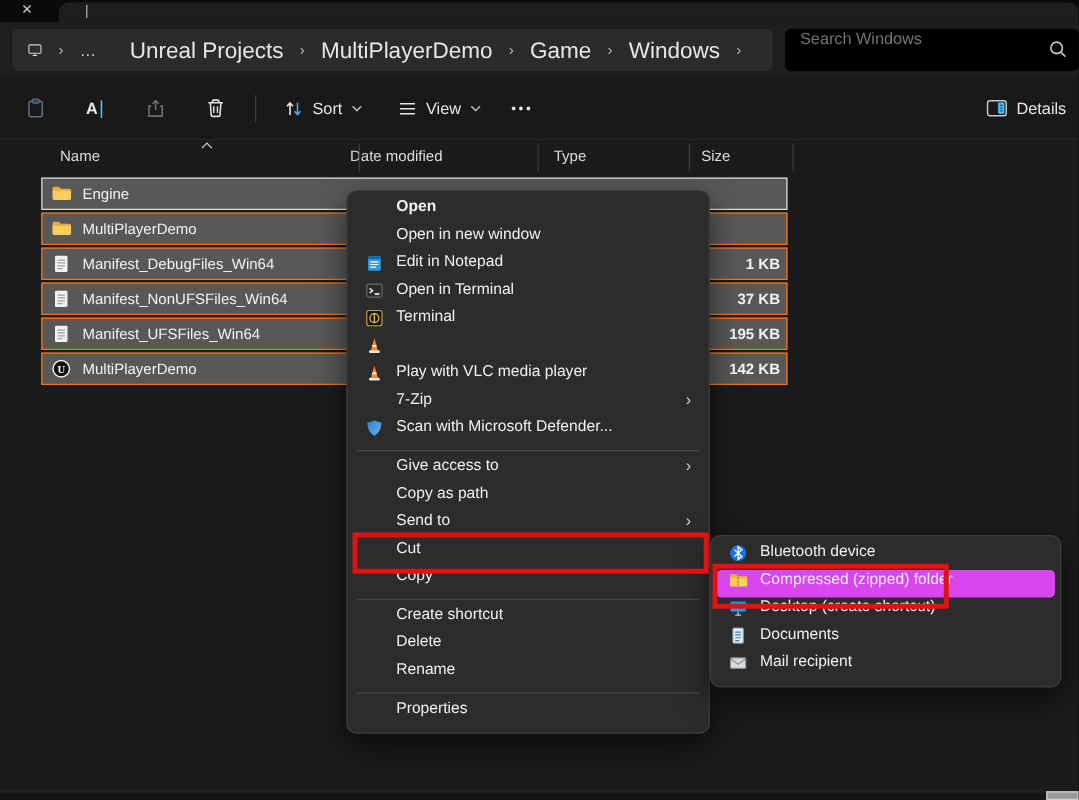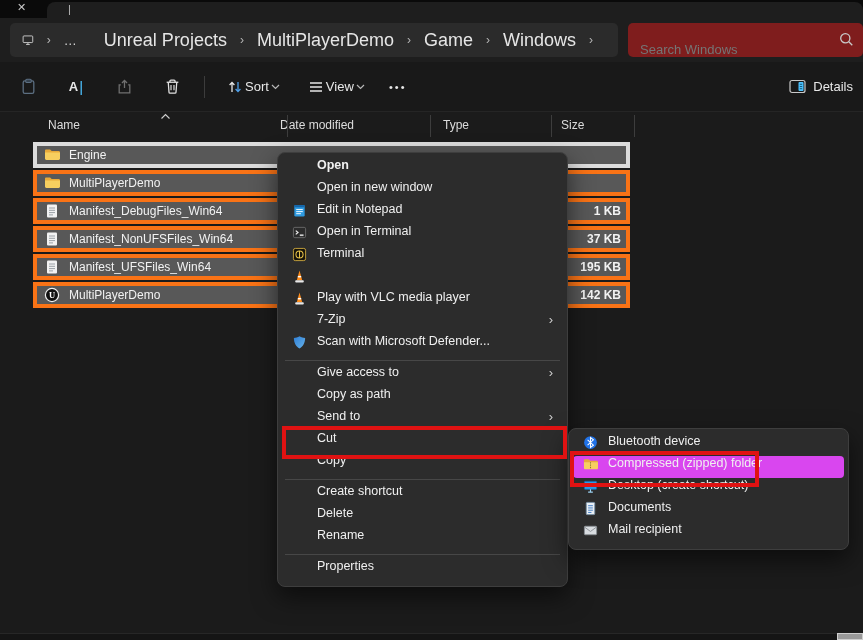--- a/index.html
+++ b/index.html
@@ -12,42 +12,42 @@
   .tab-close { position:absolute; left:17px; top:1px; font-size:11px; color:#c9c9c9; cursor:default; }
   .tab { position:absolute; left:47px; top:2px; right:0; height:16px; background:#1e1e1e; border-radius:8px 8px 0 0; }
   .tab-cursor { position:absolute; left:21px; top:1px; font-size:11px; color:#bdbdbd; }
 
   
   .addr-row { position:absolute; top:18px; left:0; right:0; height:44px; background:#1e1e1e; }
   .crumb-field { position:absolute; left:10px; top:5px; width:608px; height:34px; background:#2b2b2b; border-radius:5px; display:flex; align-items:center; padding:0 12px; }
   .crumb-item { color:#e6e6e6; font-size:18px; white-space:nowrap; }
   .crumb-sep { color:#b5b5b5; font-size:12px; margin:0 13px; }
   .crumb-ellipsis { color:#d5d5d5; font-size:13px; letter-spacing:1px; }
-  .search-field { position:absolute; left:628px; top:5px; width:235px; height:34px; background:#7f1d1d; border-radius:5px; display:flex; align-items:flex-end; }
+  .search-field { position:absolute; left:628px; top:5px; width:235px; height:34px; background:#000000; border-radius:5px; display:flex; align-items:flex-start; }
   .search-field input { background:transparent; border:none; outline:none; color:#c9c9c9; font-size:13px; padding:0 12px; width:195px; font-family:"Liberation Sans", sans-serif; }
   .search-glyph { position:absolute; right:9px; top:9px; }
 
   
   .toolbar { position:absolute; top:62px; left:0; right:0; height:49px; background:#191919; display:flex; align-items:center; padding:0 6px 0 8px; }
   .tbtn { width:40px; height:34px; display:flex; align-items:center; justify-content:center; border-radius:4px; margin-right:8px; }
   .tb-sep { width:1px; height:22px; background:#3c3c3c; margin:0 12px 0 4px; }
-  .tb-text-btn { display:flex; align-items:center; gap:2px; height:34px; padding:0 10px; color:#e8e8e8; font-size:13px; border-radius:4px; margin-right:8px; }
+  .tb-text-btn { display:flex; align-items:center; gap:7px; height:34px; padding:0 10px; color:#e8e8e8; font-size:13px; border-radius:4px; margin-right:8px; }
   .more-dots { color:#e8e8e8; font-size:11px; letter-spacing:2px; }
   .details-btn { margin-left:auto; display:flex; align-items:center; gap:7px; color:#e8e8e8; font-size:13px; height:34px; padding:0 4px; }
   .rename-glyph { display:flex; align-items:center; color:#e8e8e8; font-size:13px; font-weight:bold; }
   .rename-beam { color:#4cc2ff; font-weight:normal; font-size:15px; margin-left:1px; }
 
   
   .content { position:absolute; top:111px; left:0; right:0; bottom:7px; background:#1b1b1b; border-top:1px solid #252525; }
   .hdr { position:absolute; font-size:12px; color:#dcdcdc; top:6px; }
   .hsep { position:absolute; top:3px; width:1px; height:22px; background:#3d3d3d; }
   .sort-caret { position:absolute; left:160px; top:-6px; }
 
   
-  .row { position:absolute; left:33px; width:597px; height:26px; background:#585858; border:4px solid #f97316; display:flex; align-items:center; padding:0 5px 0 7px; z-index:1; }
+  .row { position:absolute; left:33px; width:597px; height:26px; background:#585858; border:1px solid #f97316; display:flex; align-items:center; padding:0 5px 0 7px; z-index:1; }
   .row.focused { border-color:#dcdcdc; }
   .ficon { width:16px; height:16px; margin-right:9px; flex:0 0 16px; }
   .fname { font-size:12px; color:#f2f2f2; flex:1; white-space:nowrap; overflow:hidden; }
   .fsize { font-size:12px; color:#f2f2f2; white-space:nowrap;font-weight:bold; }
 
   
   .menu { position:absolute; background:#2c2c2c; border:1px solid #3e3e3e; border-radius:8px; padding:5px 4px; box-shadow:0 10px 24px rgba(0,0,0,.55); z-index:10; }
   .main-menu { left:277px; top:152px; width:291px; }
   .sub-menu { left:568px; top:428px; width:281px; }
   .menu-item { display:flex; height:22px; padding:0 10px 0 9px; color:#f0f0f0; font-size:12.5px; border-radius:4px; position:relative; white-space:nowrap; }

